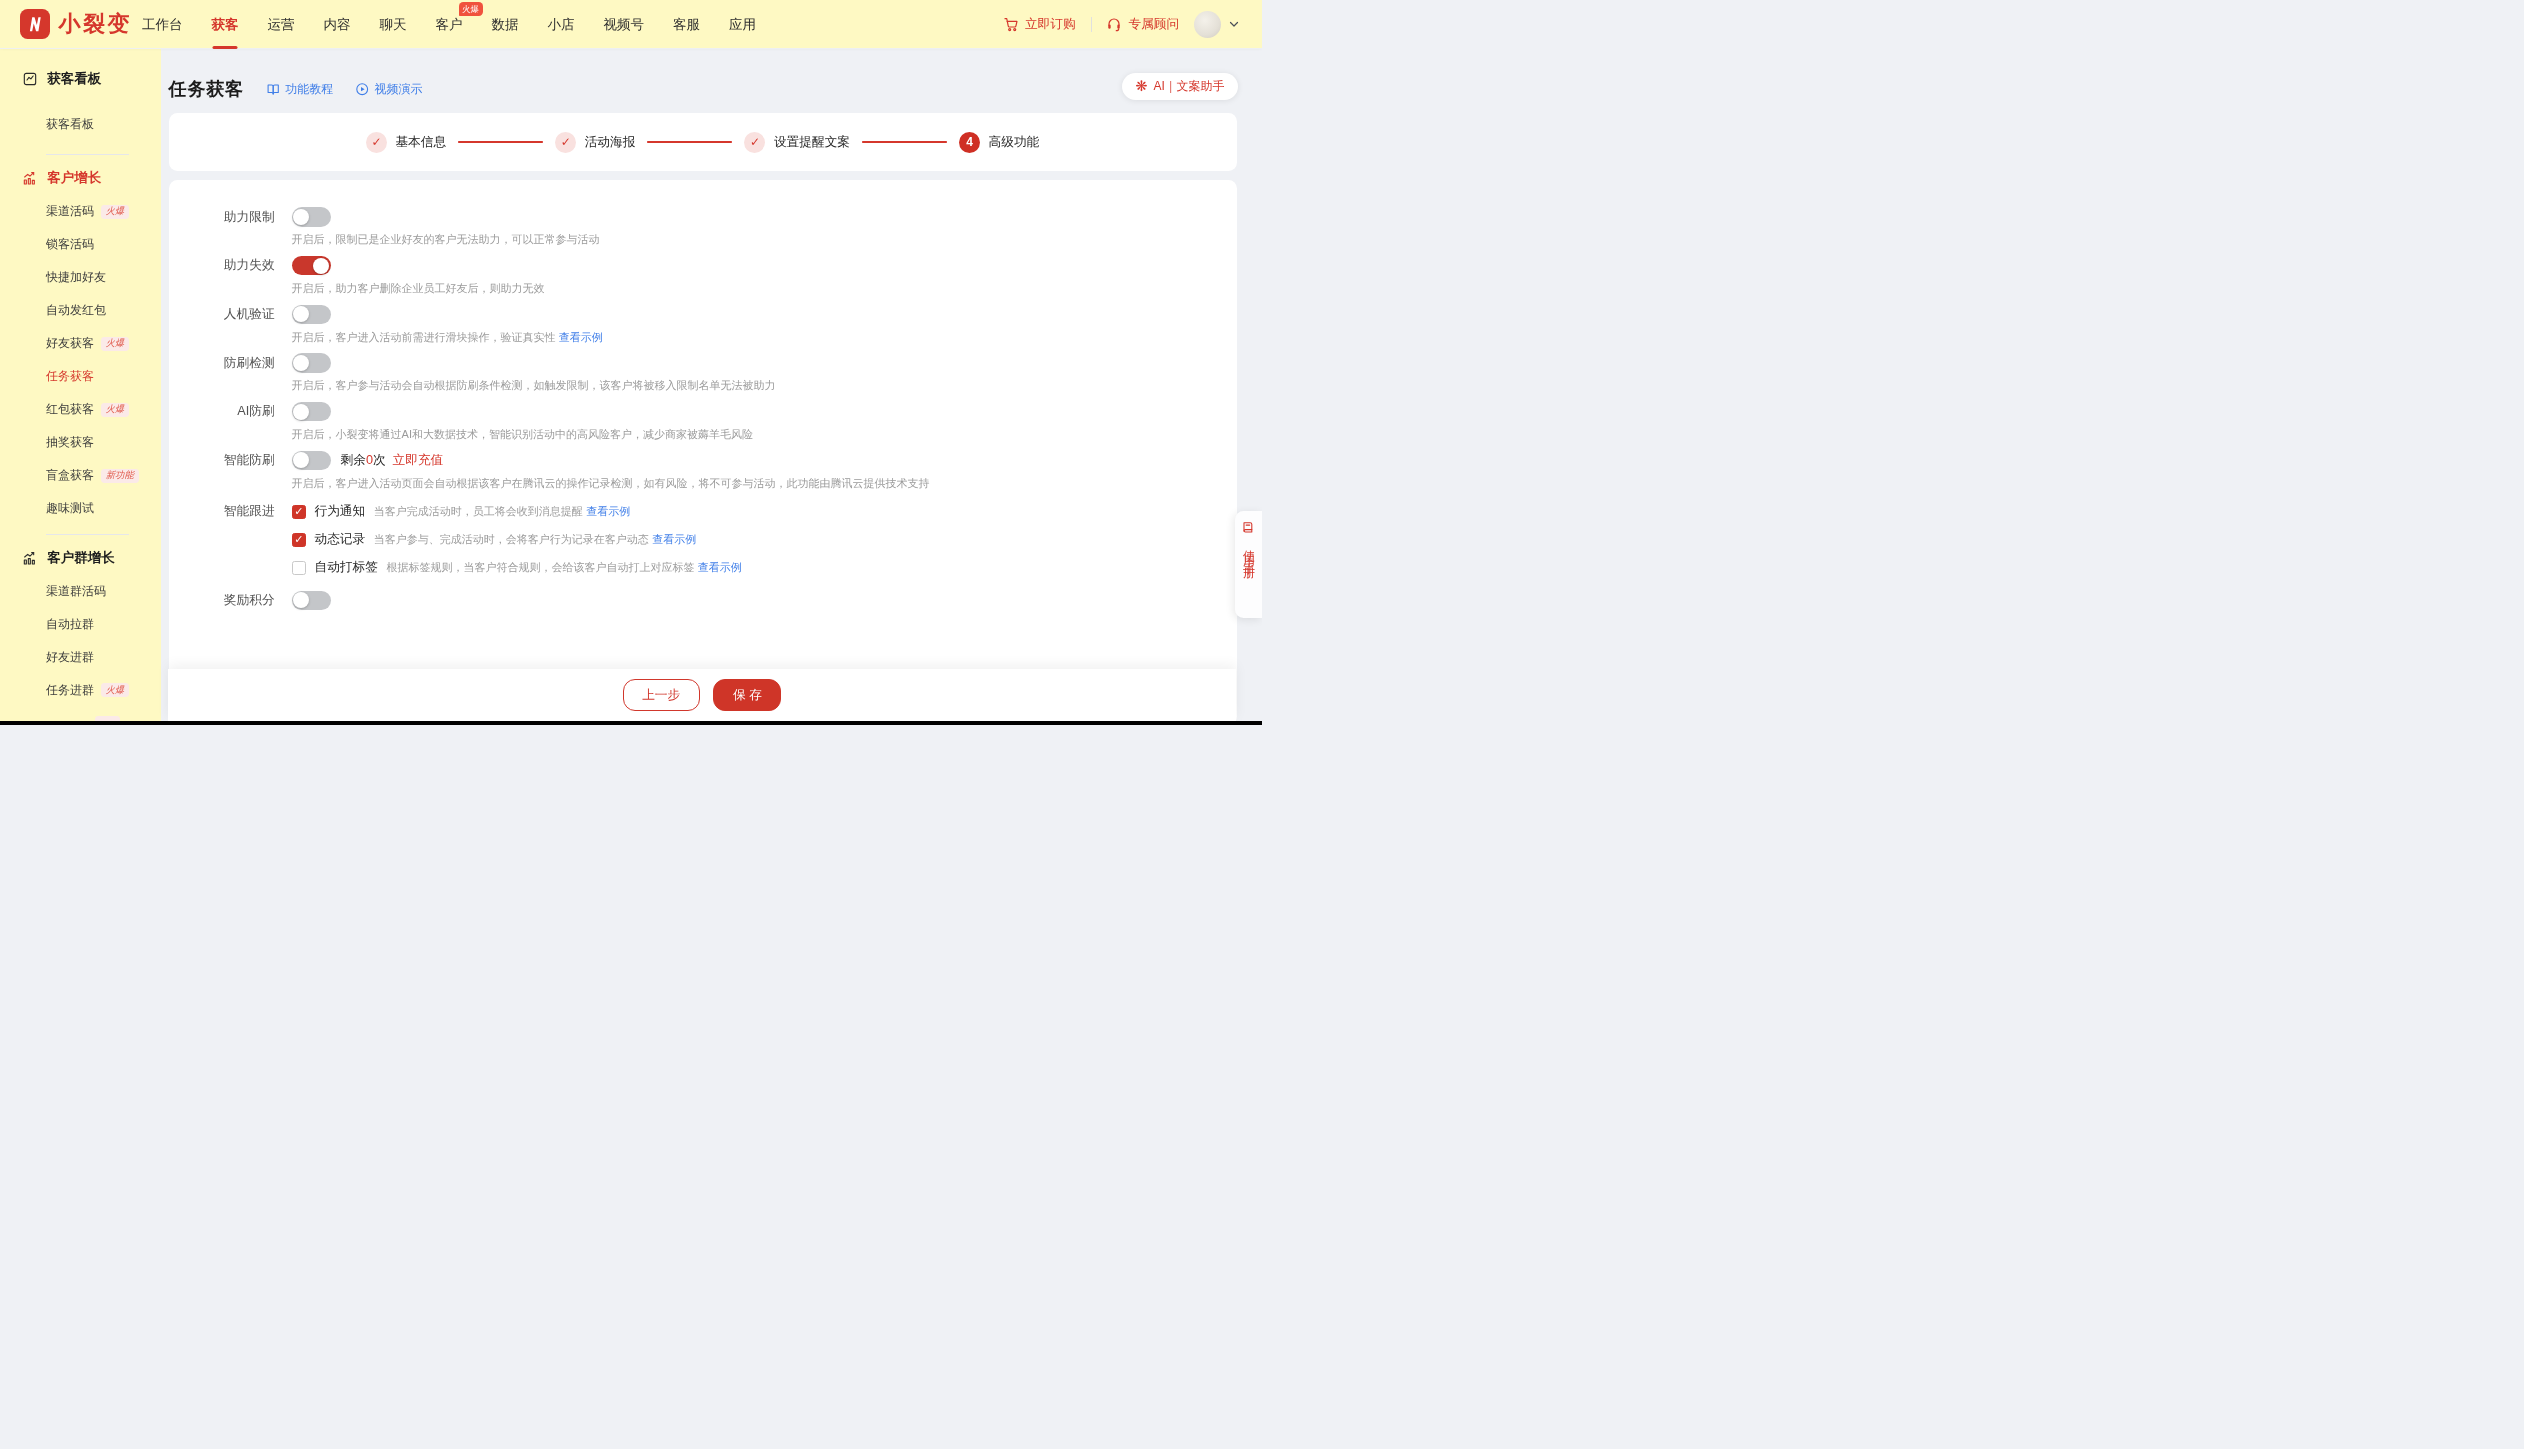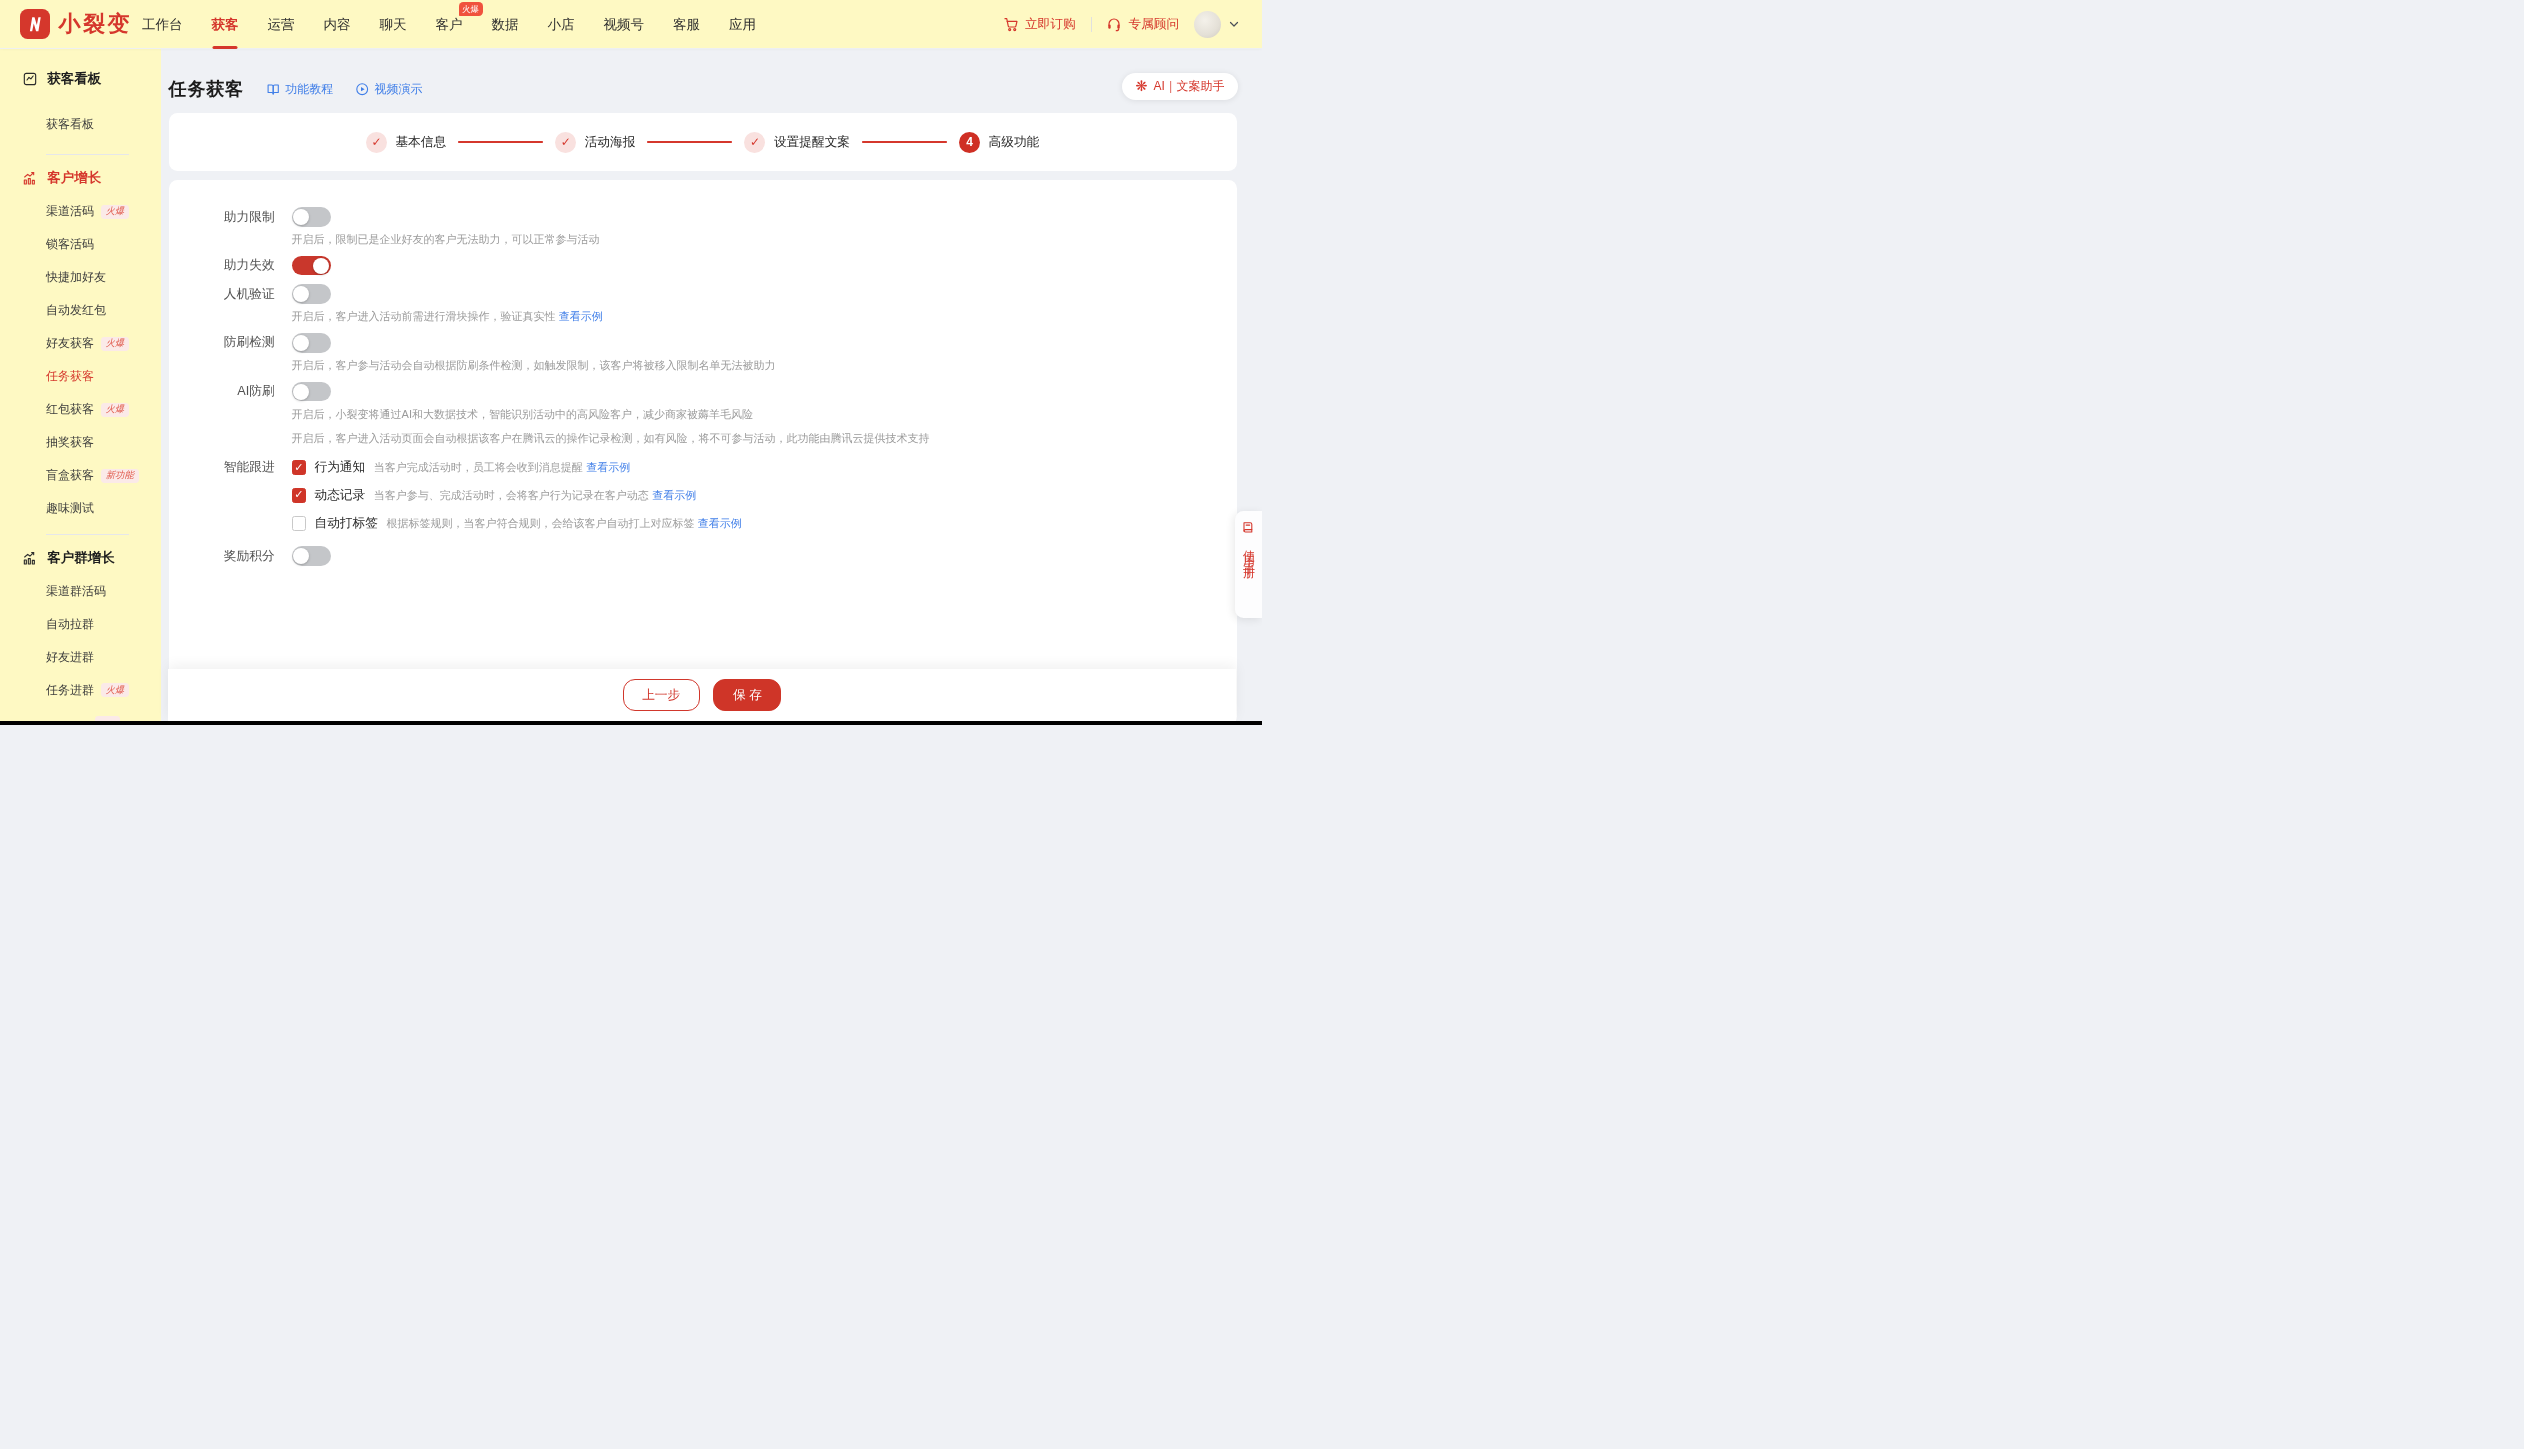--- a/index.html
+++ b/index.html
@@ -301,20 +301,21 @@
           <span class="switch"></span>
         </div>
         <p class="fdesc">开启后，限制已是企业好友的客户无法助力，可以正常参与活动</p>
       </div>
 
       <div class="trow">
         <div class="line1">
           <span class="flabel">助力失效</span>
           <span class="switch on"></span>
         </div>
+        <p class="fdesc">开启后，助力客户删除企业员工好友后，则助力无效</p>
       </div>
 
 
       <div class="trow">
         <div class="line1">
           <span class="flabel">人机验证</span>
           <span class="switch"></span>
         </div>
         <p class="fdesc"><span>开启后，客户进入活动前需进行滑块操作，验证真实性</span> <span class="link-blue">查看示例</span></p>
       </div>
@@ -329,20 +330,30 @@
 
       <div class="trow">
         <div class="line1">
           <span class="flabel">AI防刷</span>
           <span class="switch"></span>
         </div>
         <p class="fdesc">开启后，小裂变将通过AI和大数据技术，智能识别活动中的高风险客户，减少商家被薅羊毛风险</p>
       </div>
 
       <div class="trow">
+        <div class="line1">
+          <span class="flabel">智能防刷</span>
+          <span class="switch"></span>
+          <span class="sp-extra">
+              <span>剩余</span>
+              <span class="num">0</span>
+              <span>次</span>
+              <span class="link-red">立即充值</span>
+            </span>
+        </div>
         <p class="fdesc">开启后，客户进入活动页面会自动根据该客户在腾讯云的操作记录检测，如有风险，将不可参与活动，此功能由腾讯云提供技术支持</p>
       </div>
 
       <div style="margin-top:12px">
         <div class="cline">
           <span class="group-label-gap">智能跟进</span>
           <span class="cb checked"></span>
           <span class="cb-label">行为通知</span>
           <span class="cb-desc"><span>当客户完成活动时，员工将会收到消息提醒</span><span class="link-blue">查看示例</span></span>
         </div>

